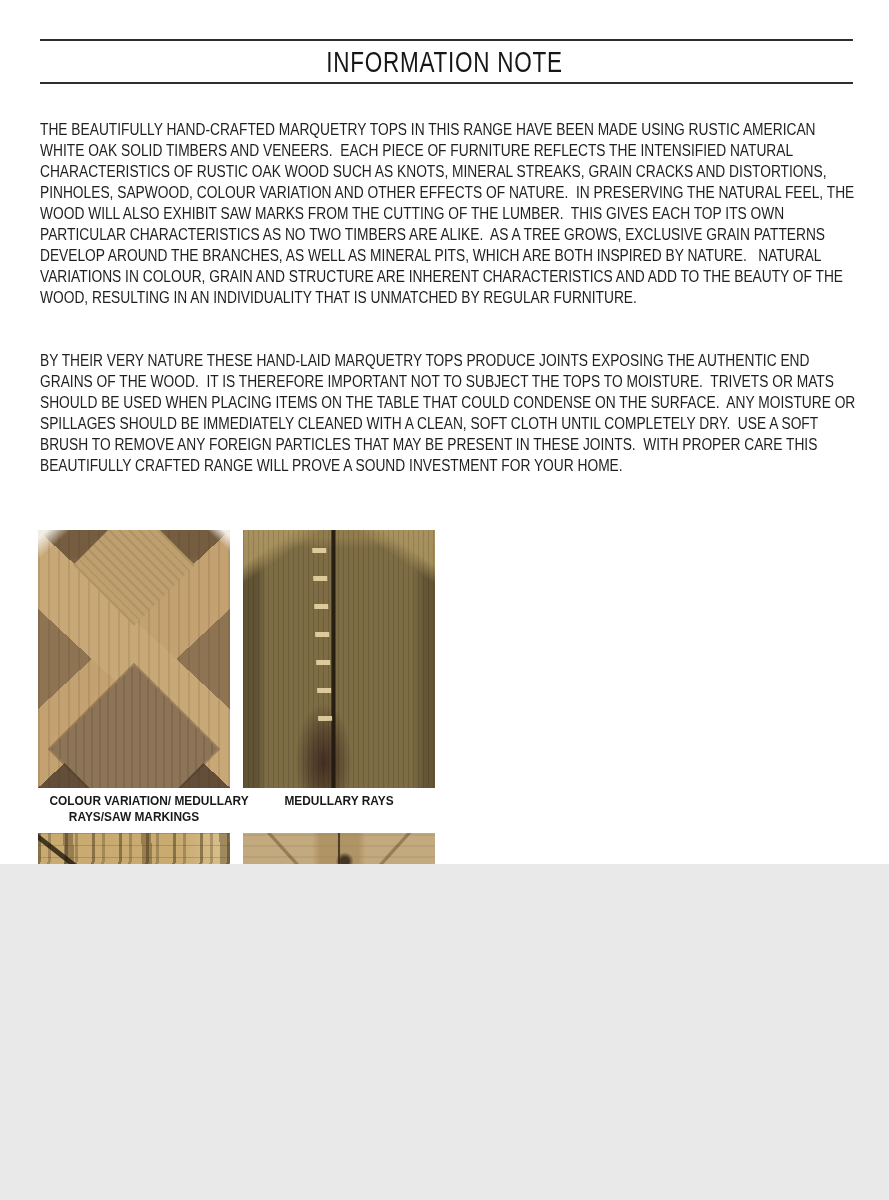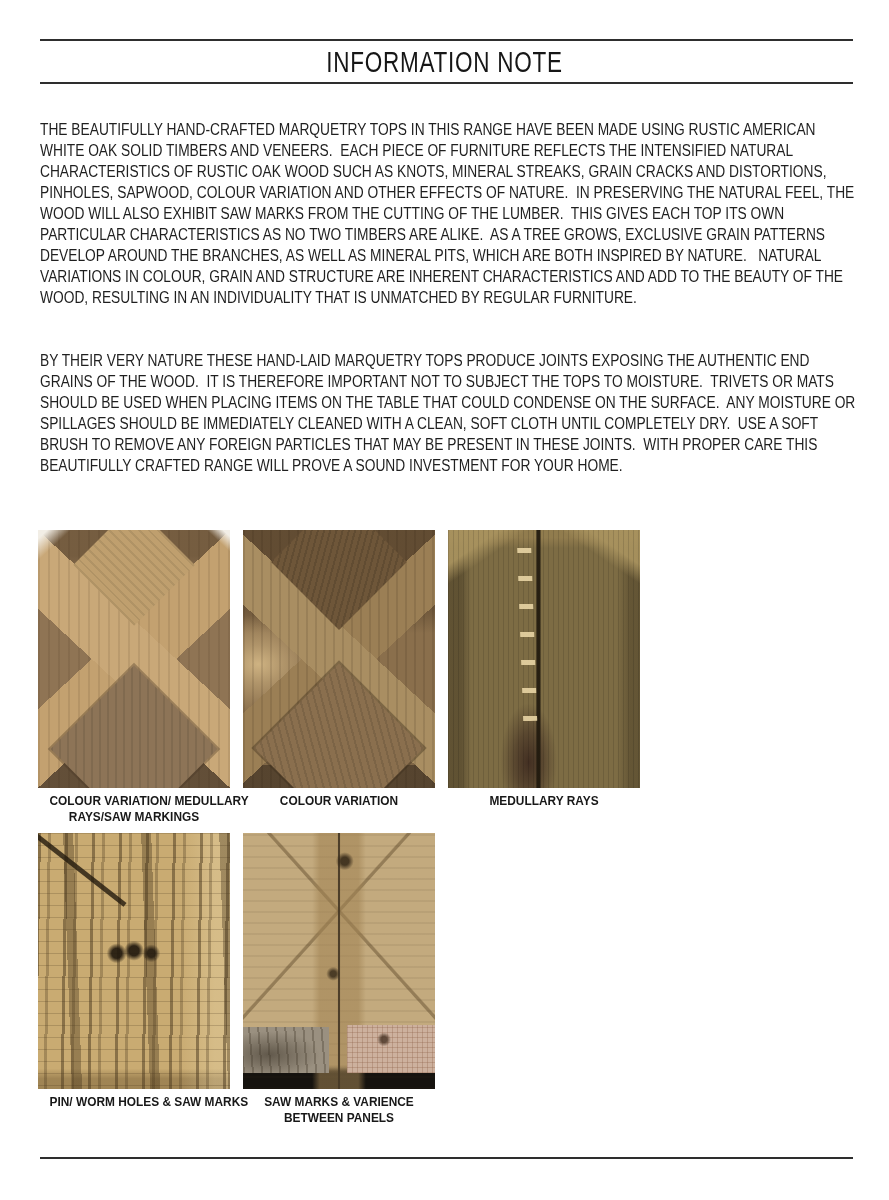--- a/index.html
+++ b/index.html
@@ -1,17 +1,17 @@
 <!DOCTYPE html>
 <html style="--rule: #2e2e2e; --text: #1d1d1d; --background: #ffffff;"><head>
 <meta charset="utf-8">
 <style>
   html,body{margin:0;padding:0;background:#e9e9e9;}
   .page{
-    position:relative;width:889px;height:1200px;margin:0 auto;
+    position:relative;width:889px;height:864px;margin:0 auto;
     background:var(--background,#ffffff);
     color:var(--text,#1d1d1d);
     font-family:"Liberation Sans", sans-serif;
     overflow:hidden;
   }
   .rule{height:2px;background:var(--rule,#2e2e2e);margin:0 36px 0 40px;}
   .rule-top{margin-top:39px;}
   .rule-mid{margin-top:1px;}
   .title{
     margin:2px 0 1px 0;font-size:30px;line-height:38px;font-weight:400;
@@ -202,24 +202,20 @@
   <p class="para para-2">BY THEIR VERY NATURE THESE HAND-LAID MARQUETRY TOPS PRODUCE JOINTS EXPOSING THE AUTHENTIC END GRAINS OF THE WOOD.  IT IS THEREFORE IMPORTANT NOT TO SUBJECT THE TOPS TO MOISTURE.  TRIVETS OR MATS SHOULD BE USED WHEN PLACING ITEMS ON THE TABLE THAT COULD CONDENSE ON THE SURFACE.  ANY MOISTURE OR SPILLAGES SHOULD BE IMMEDIATELY CLEANED WITH A CLEAN, SOFT CLOTH UNTIL COMPLETELY DRY.  USE A SOFT BRUSH TO REMOVE ANY FOREIGN PARTICLES THAT MAY BE PRESENT IN THESE JOINTS.  WITH PROPER CARE THIS BEAUTIFULLY CRAFTED RANGE WILL PROVE A SOUND INVESTMENT FOR YOUR HOME.</p>
 
   <div class="gallery">
     <div class="grid-row grid-row-1">
       <figure class="cell">
         <div class="photo photo-1" style="--c0: #8f7454; --c1: #c9a878; --c2: #8d7457; --c3: #bf9f6e;"></div>
         <figcaption class="caption">COLOUR VARIATION/ MEDULLARY
 RAYS/SAW MARKINGS</figcaption>
       </figure>
       <figure class="cell">
-        <div class="photo photo-2" style="--c0: #8a6f4c; --c1: #a98e62; --c2: #8a6f4e; --c3: #6e5639;"></div>
-        <figcaption class="caption">COLOUR VARIATION</figcaption>
-      </figure>
-      <figure class="cell">
         <div class="photo photo-4" style="--c0: #7d6c44; --c1: #6f5f3c; --c2: #3f3322; --c3: #a08a58;"></div>
         <figcaption class="caption">MEDULLARY RAYS</figcaption>
       </figure>
     </div>
     <div class="grid-row grid-row-2">
       <figure class="cell">
         <div class="photo photo-5" style="--c0: #c9ab72; --c1: #4a381e; --c2: #8c7750; --c3: #e8d2a0;"></div>
         <figcaption class="caption">PIN/ WORM HOLES &amp; SAW MARKS</figcaption>
       </figure>
       <figure class="cell">

